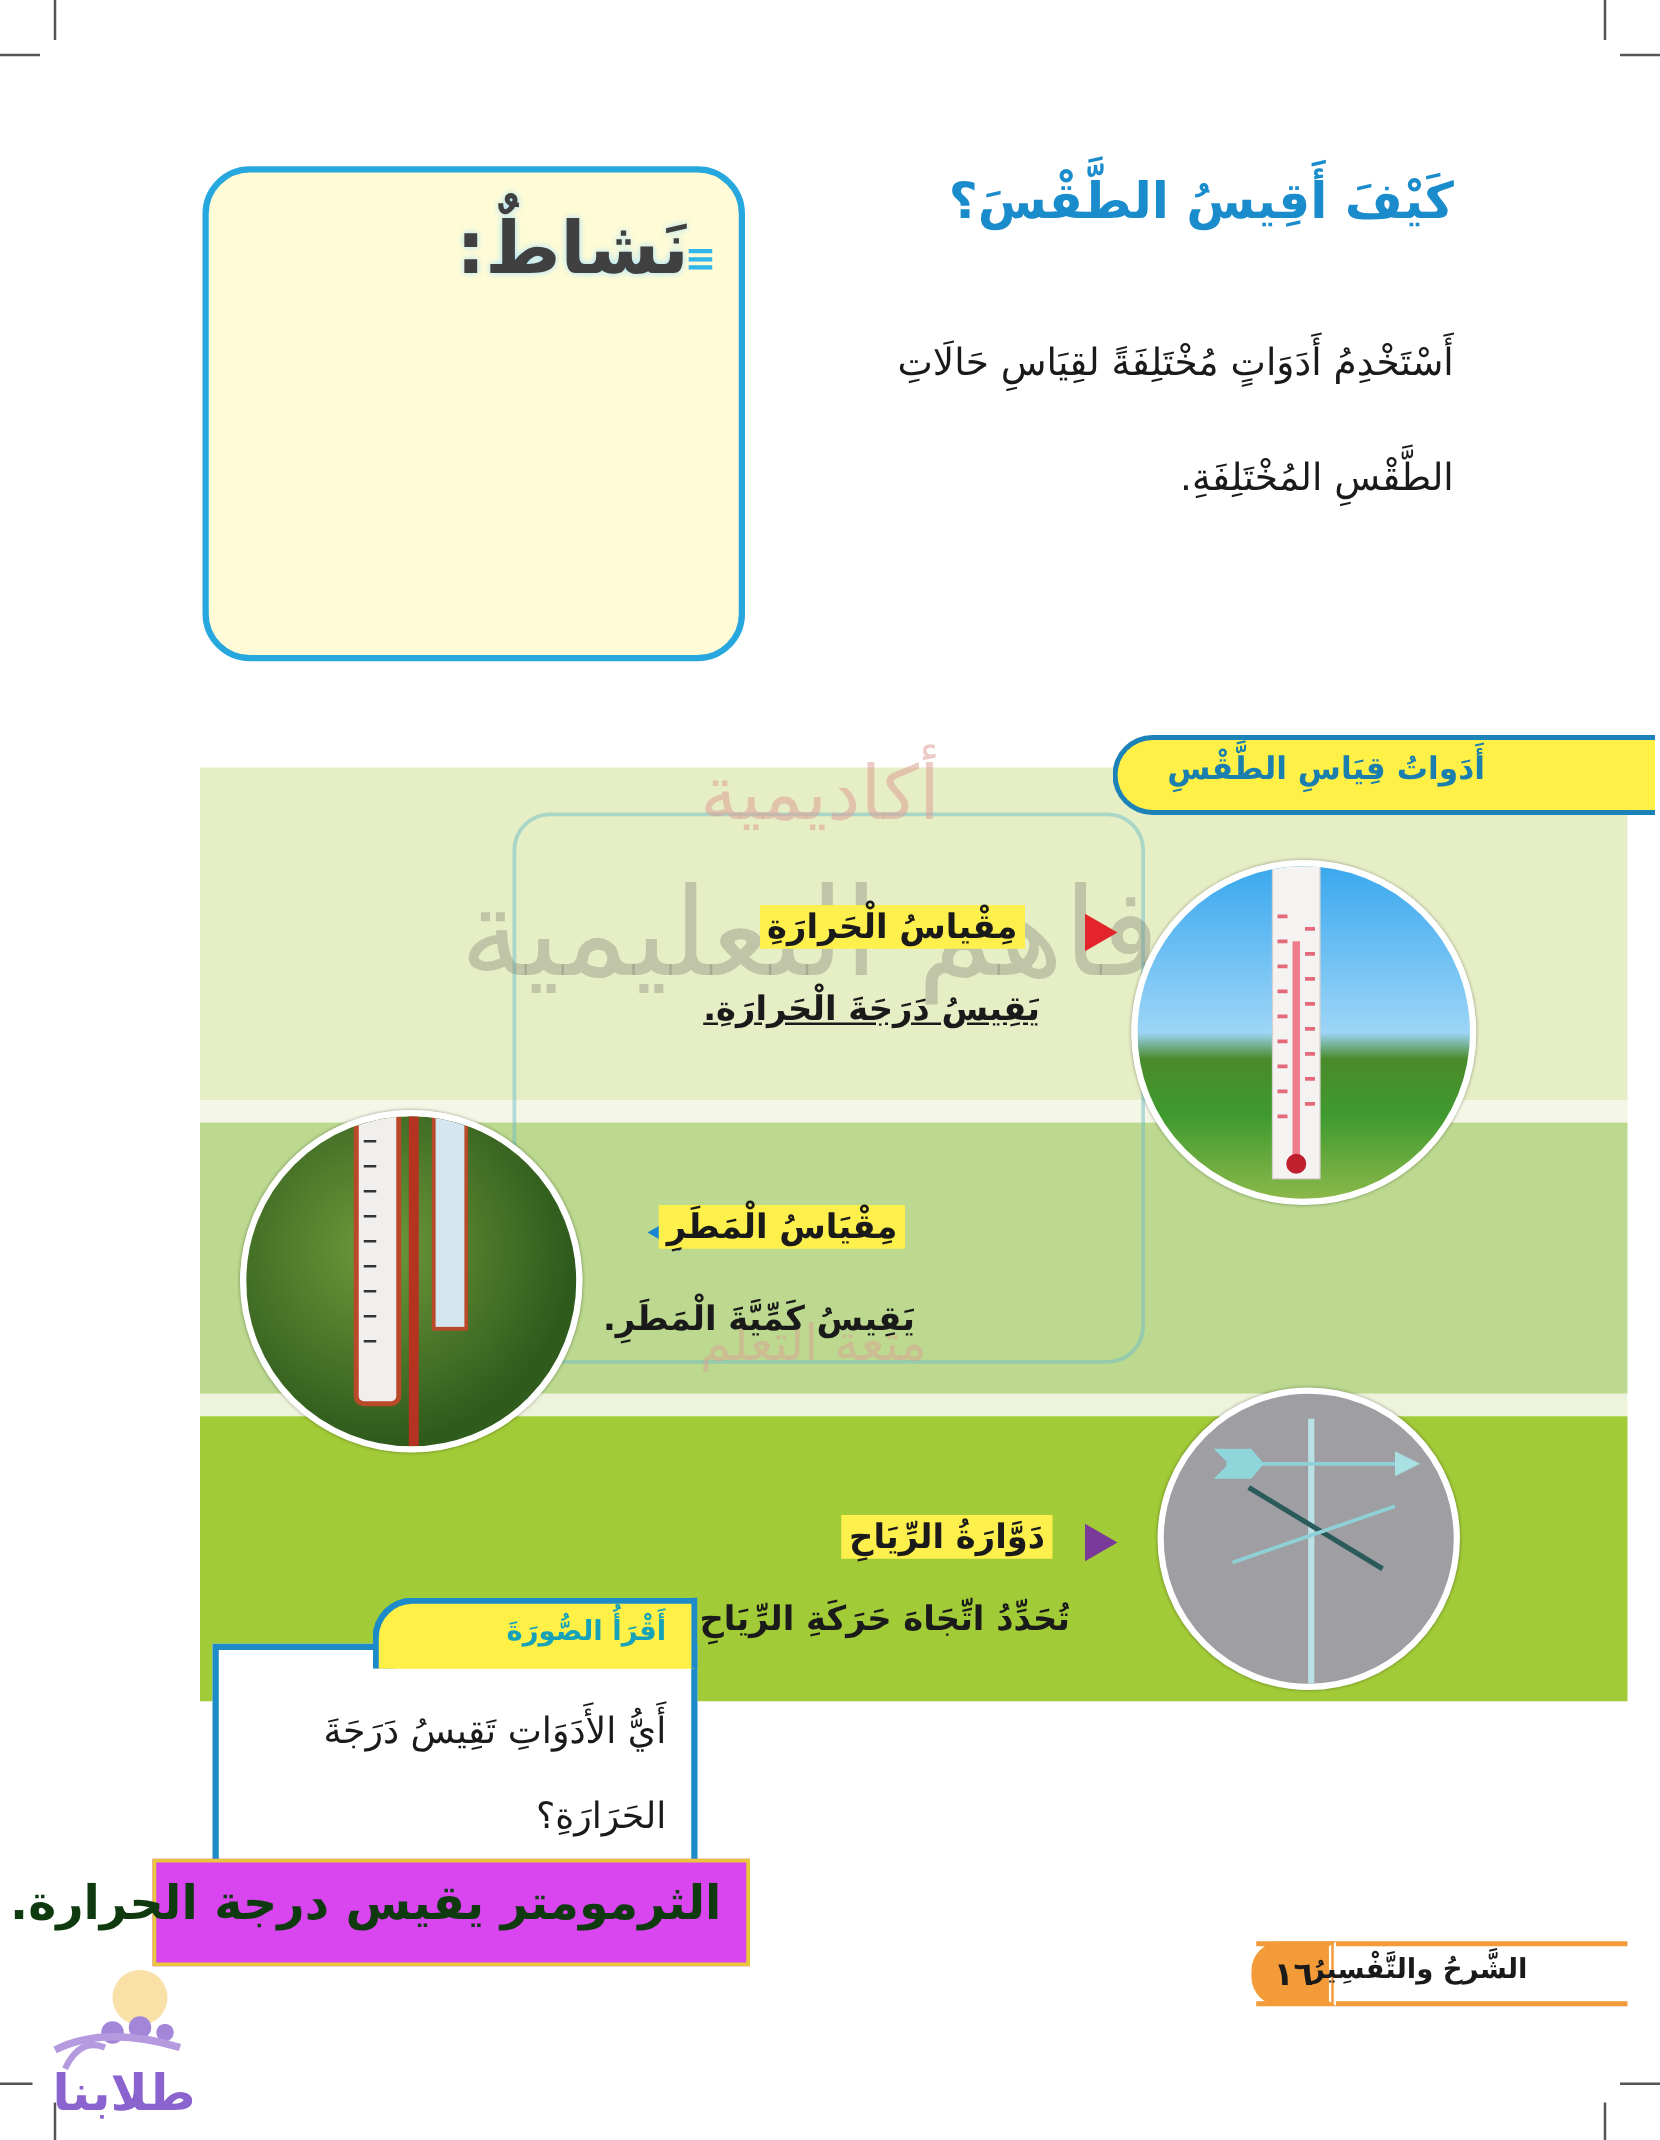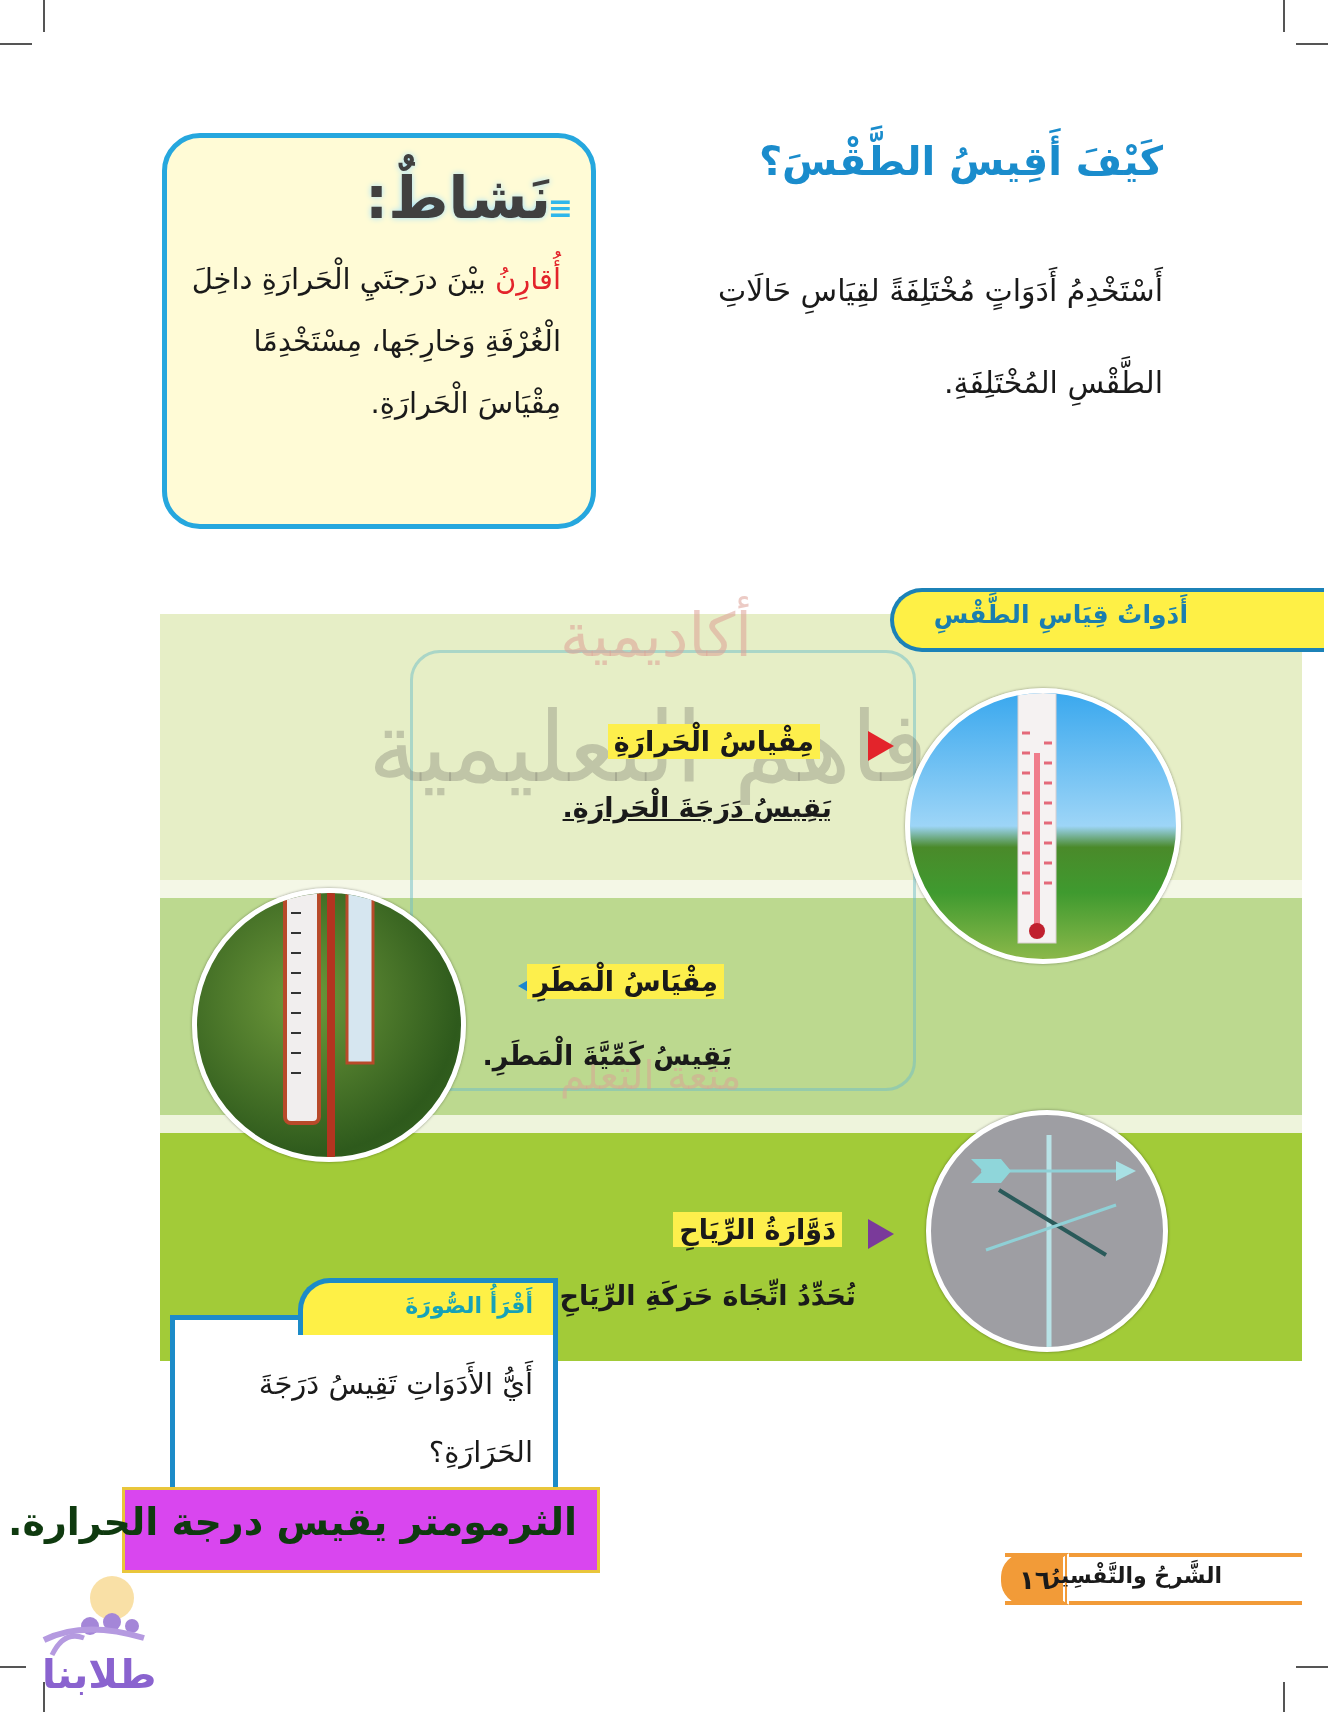--- a/index.html
+++ b/index.html
@@ -75,21 +75,20 @@
 <div class="crop" style="left:0;bottom:44px;width:26px;height:2px;"></div>
 <div class="crop" style="right:43px;bottom:0;width:2px;height:30px;"></div>
 <div class="crop" style="right:0;bottom:44px;width:32px;height:2px;"></div>
 
 <div id="title" class="abs rtl" dir="rtl">كَيْفَ أَقِيسُ الطَّقْسَ؟</div>
 <div id="intro" class="abs rtl" dir="rtl">أَسْتَخْدِمُ أَدَوَاتٍ مُخْتَلِفَةً لقِيَاسِ حَالَاتِ الطَّقْسِ المُخْتَلِفَةِ.</div>
 
 <div id="activity" class="abs">
   <span id="activity-icon">≡</span>
   <div id="activity-title" dir="rtl">نَشاطٌ:</div>
-  <div id="activity-text" class="rtl" dir="rtl"><span class="red">أُقارِنُ</span><span> بيْنَ درَجتَيِ الْحَرارَةِ داخِلَ الْغُرْفَةِ وَخارِجَها، مِسْتَخْدِمًا مِقْيَاسَ الْحَرارَةِ.</span></div>
 </div>
 
 <div id="band1" class="band"></div>
 <div id="stripe1" class="band"></div>
 <div id="band2" class="band"></div>
 <div id="stripe2" class="band"></div>
 <div id="band3" class="band"></div>
 
 <div id="wm-frame"></div>
 <div id="wm1" class="wm">أكاديمية</div>

